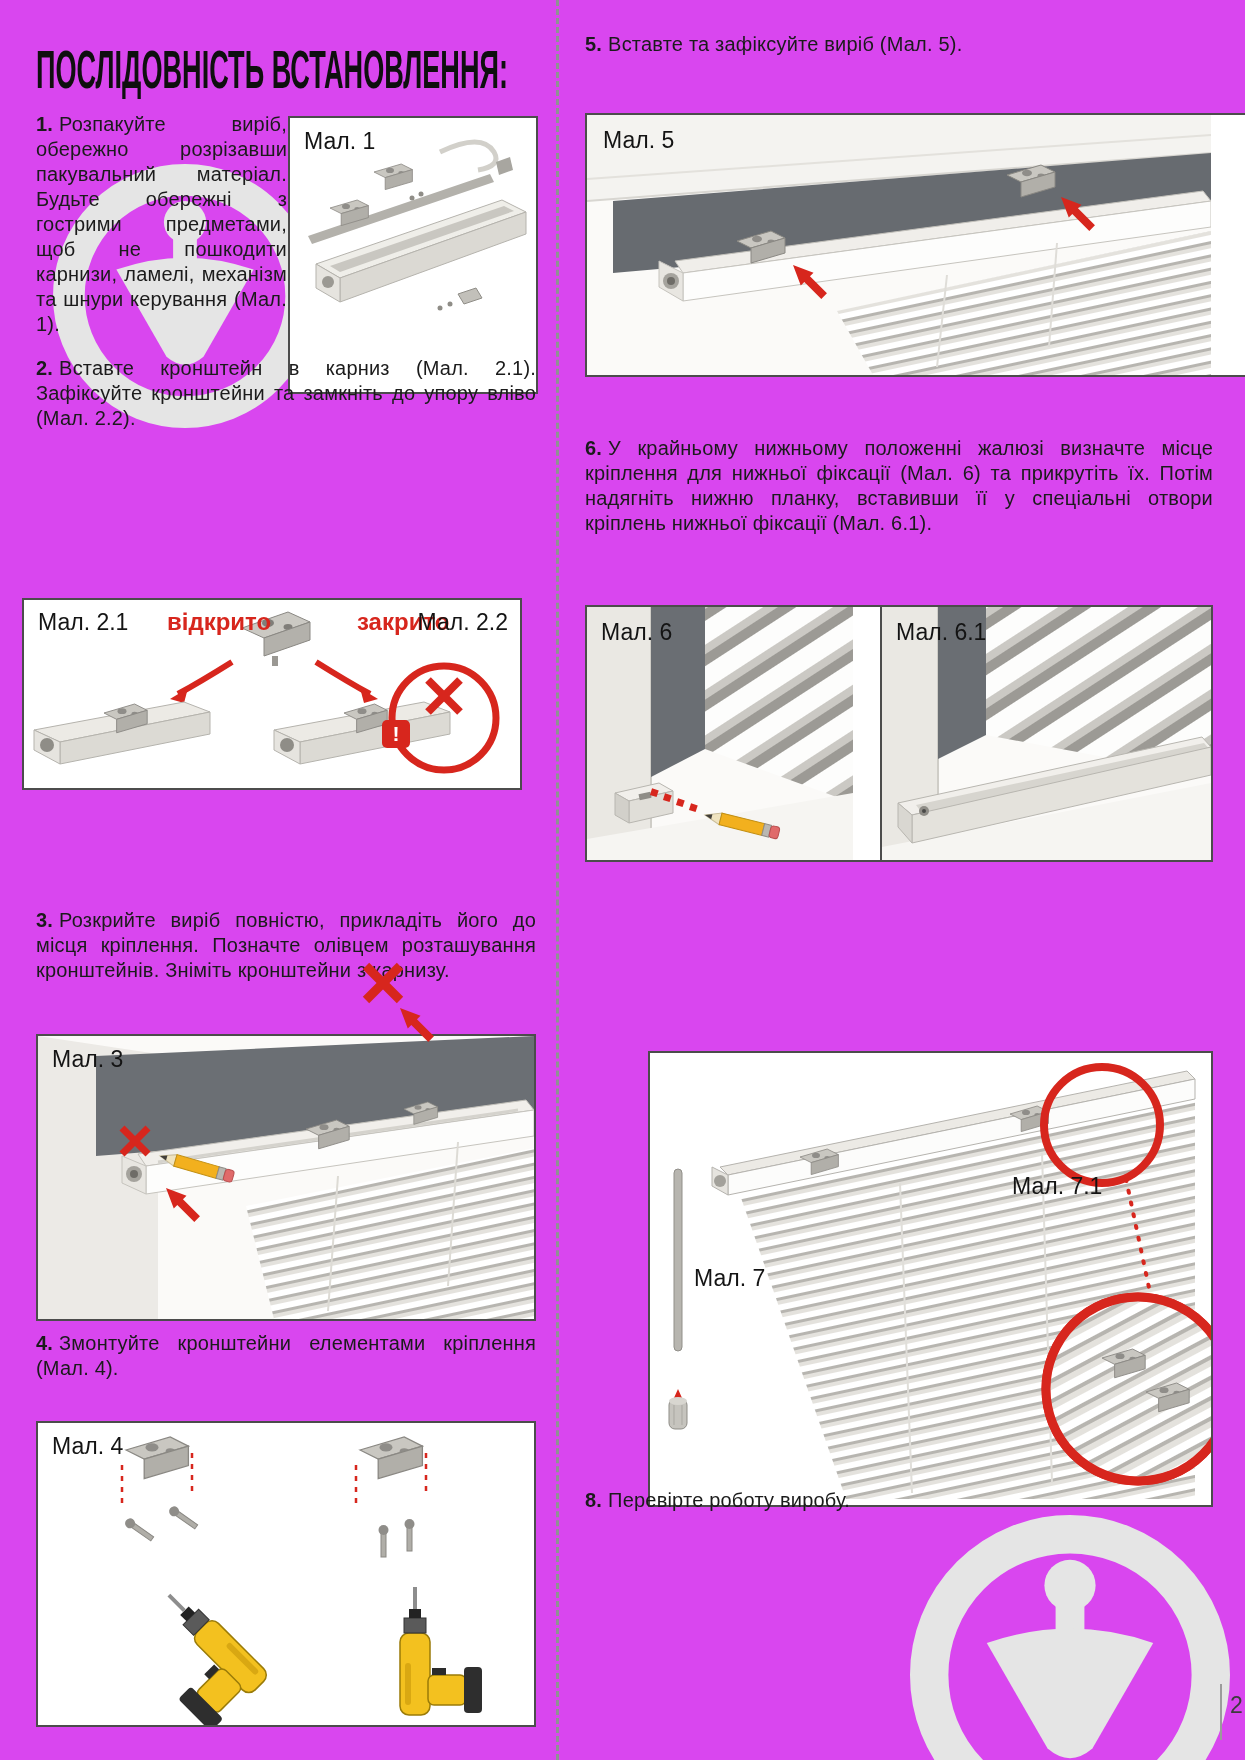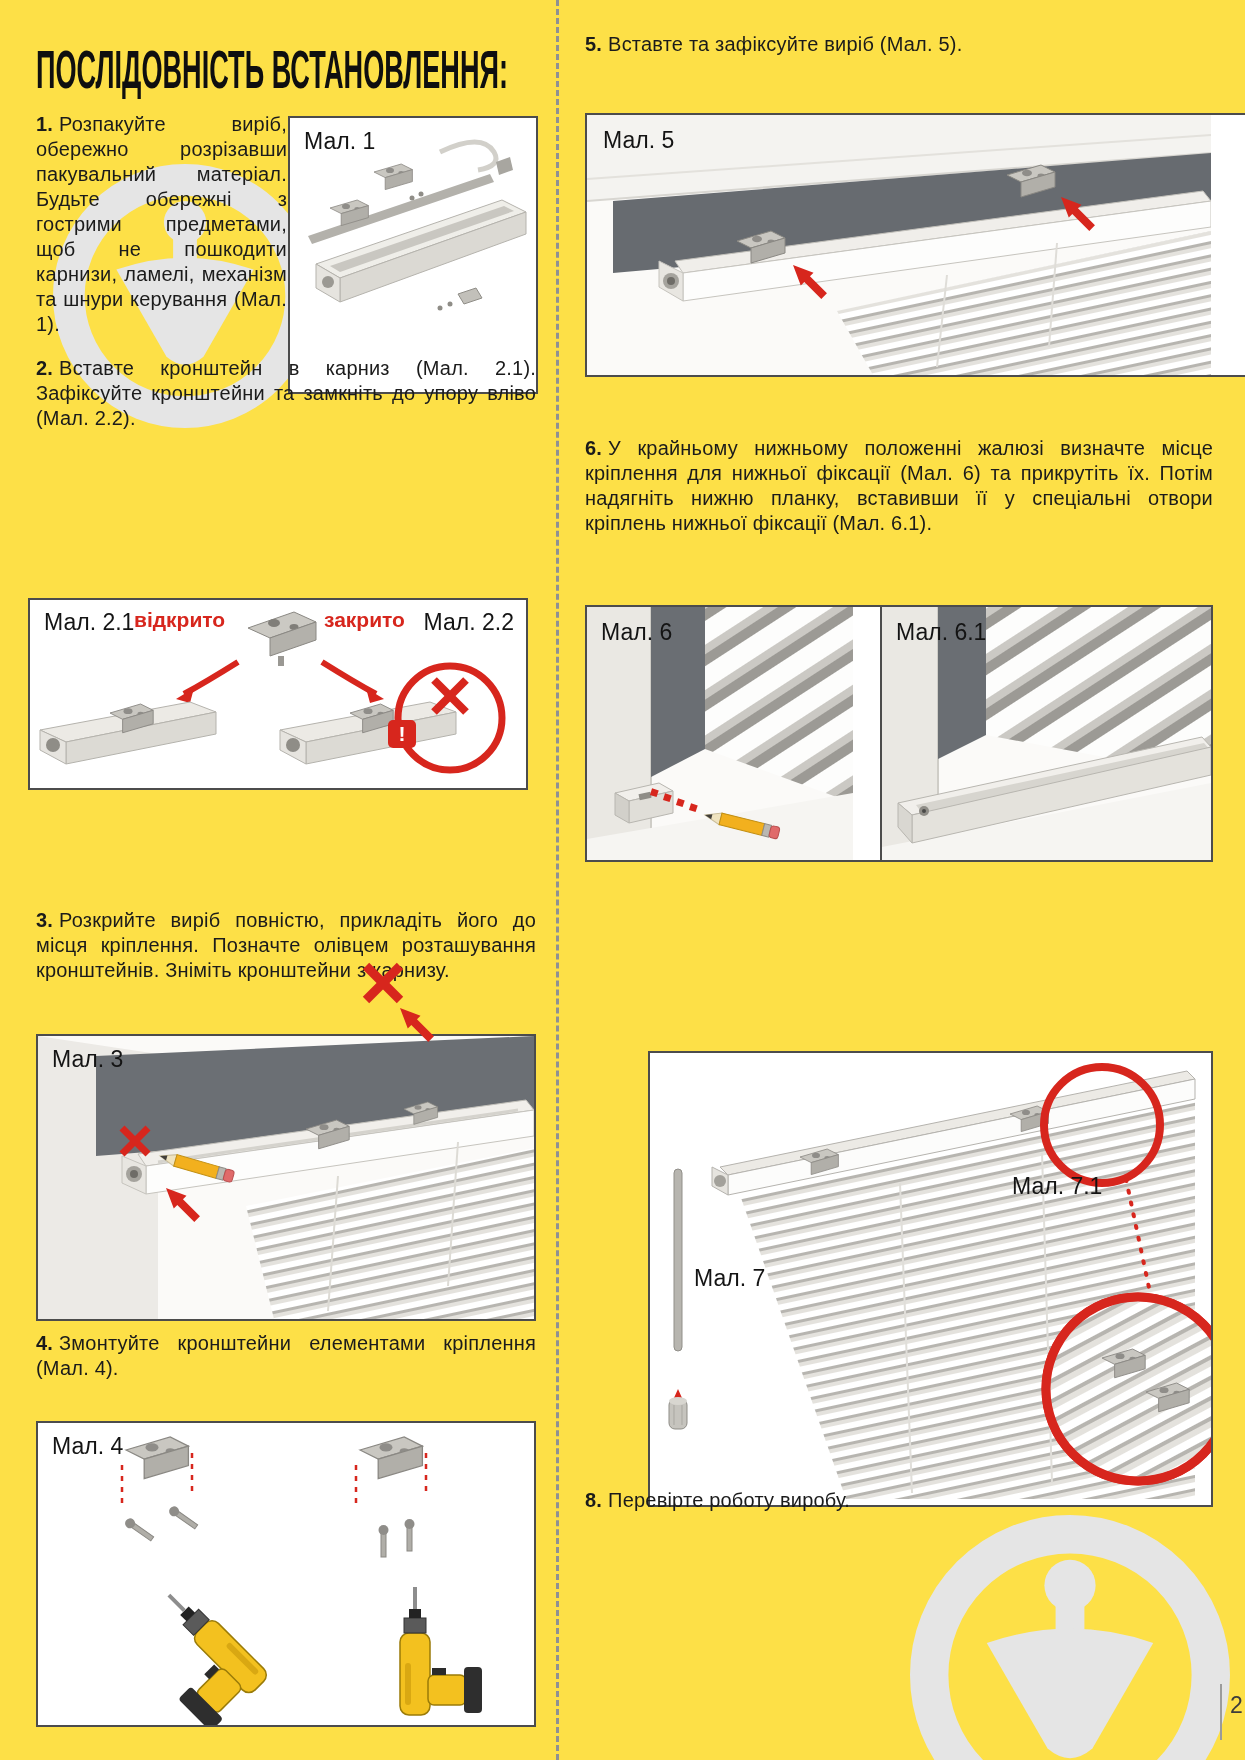--- a/index.html
+++ b/index.html
@@ -1,25 +1,25 @@
 <!DOCTYPE html>
 <html><head>
 <meta charset="utf-8">
 <style>
   html,body{margin:0;padding:0;background:#fff;}
-  .page{position:relative;width:1245px;height:1760px;background:#fde047;
+  .page{position:relative;width:1245px;height:1760px;background:#d946ef;
         font-family:"Liberation Sans",sans-serif;color:#1b1b1b;overflow:hidden;}
   .abs{position:absolute;}
   .step{position:absolute;font-size:20px;line-height:25px;text-align:justify;
         letter-spacing:.2px;z-index:2;}
   .num{font-weight:700;padding-right:6px;}
   .figbox{position:absolute;border:2px solid #4c4c4c;background:#fff;z-index:1;
           box-sizing:border-box;overflow:hidden;}
   .figlabel{position:absolute;font-size:23px;color:#141414;z-index:2;white-space:nowrap;}
-  .redlbl{position:absolute;font-size:21px;font-weight:700;color:#d7261d;z-index:2;white-space:nowrap;}
+  .redlbl{position:absolute;font-size:24px;font-weight:700;color:#d7261d;z-index:2;white-space:nowrap;margin-left:39px;}
   .warnicon{display:inline-block;width:21px;height:21px;background:#d7261d;color:#fff;
             border-radius:4px;text-align:center;font-weight:700;font-size:16px;
             line-height:21px;margin-right:7px;vertical-align:-3px;}
   .divider{position:absolute;left:556px;top:0;height:1760px;width:0;
            border-left:3px dashed #8f9193;z-index:3;}
   .wm{position:absolute;z-index:0;}
   svg{display:block;}
   .pagenum-bar{position:absolute;left:1220px;top:1684px;width:2px;height:56px;background:#9b9b9b;z-index:2;}
   .pagenum{position:absolute;left:1230px;top:1692px;font-size:23px;color:#3c3c3c;z-index:2;}
 </style>
@@ -117,21 +117,21 @@
       <polygon points="168,176 186,170 192,180 174,186" fill="#c2c0ba" stroke="#8f8d87" stroke-width="1"></polygon>
     </svg>
   </div>
 
   <div class="step" style="left:36px;top:356px;width:500px">
     <div>
       <span class="num">2.</span><span>Вставте кронштейн в карниз (Мал. 2.1). Зафіксуйте кронштейни та замкніть до упору вліво (Мал. 2.2).</span>
     </div>
   </div>
 
-  <div class="figbox" style="left:28px;top:598px;width:500px;height:192px">
+  <div class="figbox" style="left:22px;top:598px;width:500px;height:192px">
     <span class="figlabel" style="left:14px;top:9px">Мал. 2.1</span>
     <span class="redlbl" style="left:104px;top:8px">відкрито</span>
     <span class="redlbl" style="left:294px;top:8px">закрито</span>
     <span class="figlabel" style="right:12px;top:9px">Мал. 2.2</span>
     <svg width="496" height="188" viewBox="0 0 496 188">
       <g transform="translate(218,12)">
         <polygon points="0,16 46,0 68,10 22,26" fill="#cbc9c3" stroke="#8a8883" stroke-width="1"></polygon>
         <ellipse cx="26" cy="11" rx="6" ry="4" fill="#807e79"></ellipse>
         <ellipse cx="46" cy="15" rx="4.5" ry="3" fill="#807e79"></ellipse>
         <polygon points="22,26 68,10 68,28 22,44" fill="#b3b1ab" stroke="#8a8883" stroke-width="1"></polygon>

